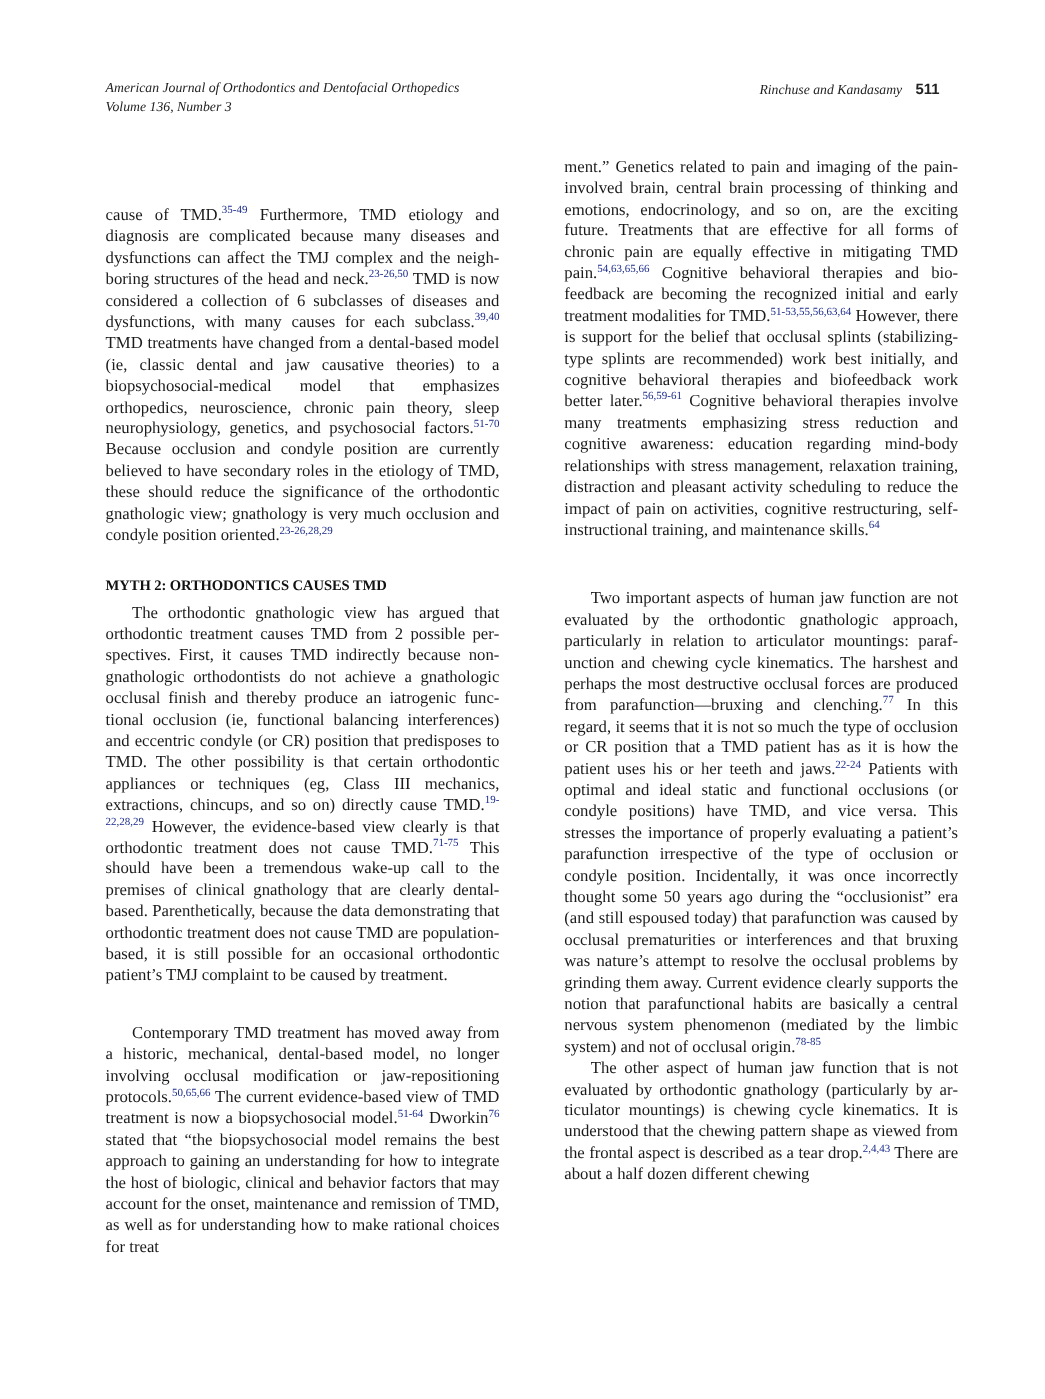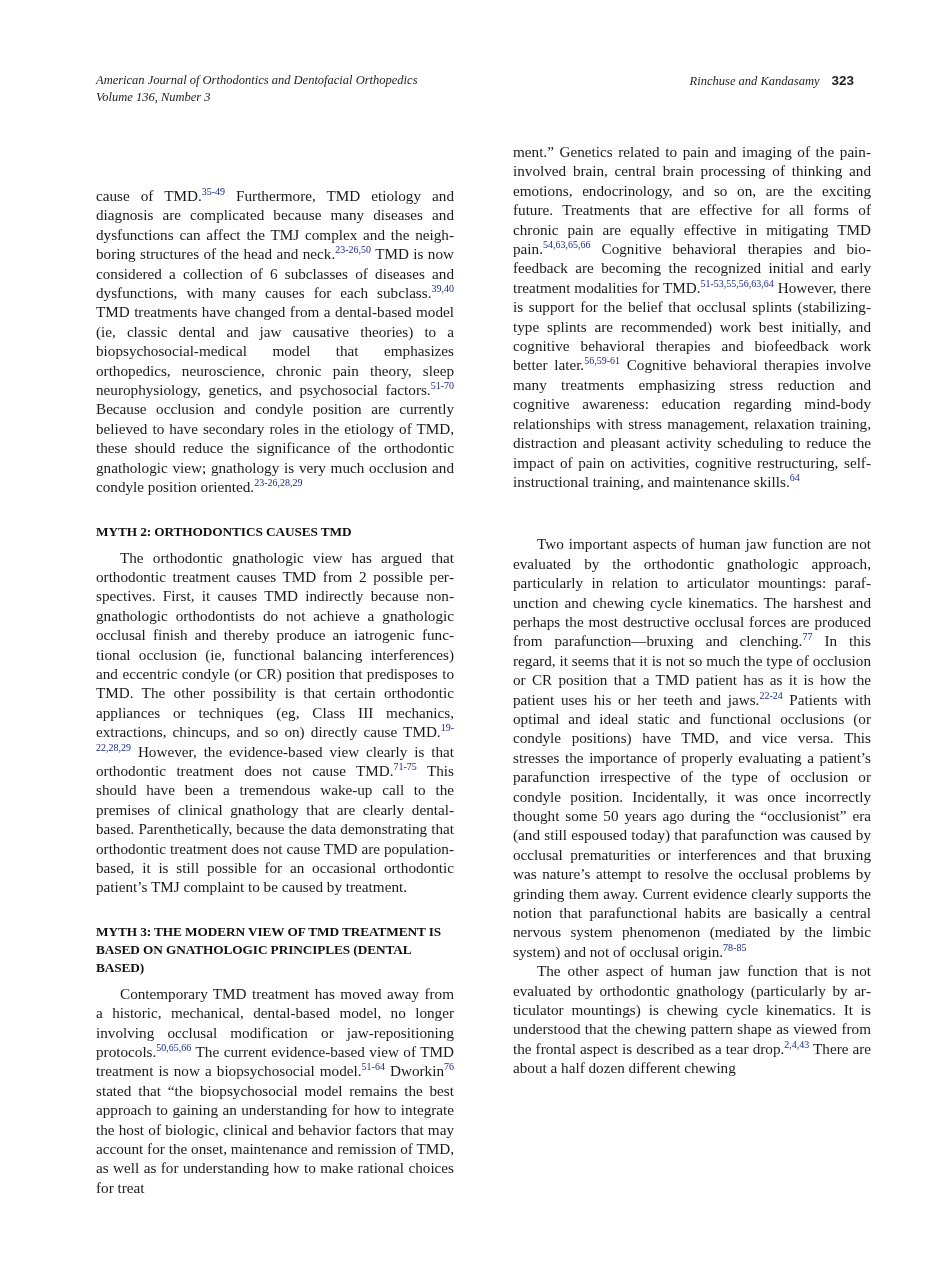--- a/index.html
+++ b/index.html
@@ -20,39 +20,38 @@
   </style>
 </head>
 <body>
 
 <div class="header">
   <div class="left">
     <div>American Journal of Orthodontics and Dentofacial Orthopedics</div>
     <div>Volume 136, Number 3</div>
   </div>
   <div class="right">
-    <span>Rinchuse and Kandasamy</span><span class="pagenum">323</span>
+    <span>Rinchuse and Kandasamy</span><span class="pagenum">511</span>
   </div>
 </div>
 
 <div class="col left">
   <p>
     <span>cause of TMD.</span><sup class="ref">35-49</sup><span> Furthermore, TMD etiology and diagnosis are complicated because many diseases and dysfunctions can affect the TMJ complex and the neigh­boring structures of the head and neck.</span><sup class="ref">23-26,50</sup><span> TMD is now considered a collection of 6 subclasses of diseases and dysfunctions, with many causes for each sub­class.</span><sup class="ref">39,40</sup><span> TMD treatments have changed from a den­tal-based model (ie, classic dental and jaw causative theories) to a biopsychosocial-medical model that em­phasizes orthopedics, neuroscience, chronic pain the­ory, sleep neurophysiology, genetics, and psychosocial factors.</span><sup class="ref">51-70</sup><span> Because occlusion and condyle position are currently believed to have secondary roles in the etiology of TMD, these should reduce the significance of the orthodontic gnathologic view; gnathology is very much occlusion and condyle position oriented.</span><sup class="ref">23-26,28,29</sup>
   </p>
 
   <div class="gap-before-head"></div>
   <h2 class="sec">MYTH 2: ORTHODONTICS CAUSES TMD</h2>
   <div class="gap-after-head"></div>
 
   <p class="indent">
     <span>The orthodontic gnathologic view has argued that orthodontic treatment causes TMD from 2 possible per­spectives. First, it causes TMD indirectly because non­gnathologic orthodontists do not achieve a gnathologic occlusal finish and thereby produce an iatrogenic func­tional occlusion (ie, functional balancing interferences) and eccentric condyle (or CR) position that predisposes to TMD. The other possibility is that certain orthodontic appliances or techniques (eg, Class III mechanics, extractions, chincups, and so on) directly cause TMD.</span><sup class="ref">19-22,28,29</sup><span> However, the evidence-based view clearly is that orthodontic treatment does not cause TMD.</span><sup class="ref">71-75</sup><span> This should have been a tremendous wake-up call to the premises of clinical gnathology that are clearly dental-based. Parenthetically, because the data demonstrating that orthodontic treatment does not cause TMD are population-based, it is still possible for an occasional orthodontic patient’s TMJ complaint to be caused by treatment.</span>
   </p>
 
   <div class="gap-before-head"></div>
-  <h2 class="sec">MYTH 3: THE MODERN VIEW OF TMD TREATMENT IS BASED ON GNATHOLOGIC PRINCIPLES (DENTAL BASED)</h2>
   <div class="gap-after-head"></div>
 
   <p class="indent">
     <span>Contemporary TMD treatment has moved away from a historic, mechanical, dental-based model, no longer involving occlusal modification or jaw-reposi­tioning protocols.</span><sup class="ref">50,65,66</sup><span> The current evidence-based view of TMD treatment is now a biopsychosocial model.</span><sup class="ref">51-64</sup><span> Dworkin</span><sup class="ref">76</sup><span> stated that “the biopsychosocial model remains the best approach to gaining an under­standing for how to integrate the host of biologic, clin­ical and behavior factors that may account for the onset, maintenance and remission of TMD, as well as for understanding how to make rational choices for treat­</span>
   </p>
 </div>
 
 <div class="col right">
   <p>
     <span>ment.” Genetics related to pain and imaging of the pain-involved brain, central brain processing of think­ing and emotions, endocrinology, and so on, are the ex­citing future. Treatments that are effective for all forms of chronic pain are equally effective in mitigating TMD pain.</span><sup class="ref">54,63,65,66</sup><span> Cognitive behavioral therapies and bio­feedback are becoming the recognized initial and early treatment modalities for TMD.</span><sup class="ref">51-53,55,56,63,64</sup><span> However, there is support for the belief that occlusal splints (stabilizing-type splints are recommended) work best initially, and cognitive behavioral therapies and bio­feedback work better later.</span><sup class="ref">56,59-61</sup><span> Cognitive behavioral therapies involve many treatments emphasizing stress reduction and cognitive awareness: education regarding mind-body relationships with stress management, relaxation training, distraction and pleasant activity scheduling to reduce the impact of pain on activities, cognitive restructuring, self-instructional training, and maintenance skills.</span><sup class="ref">64</sup>

